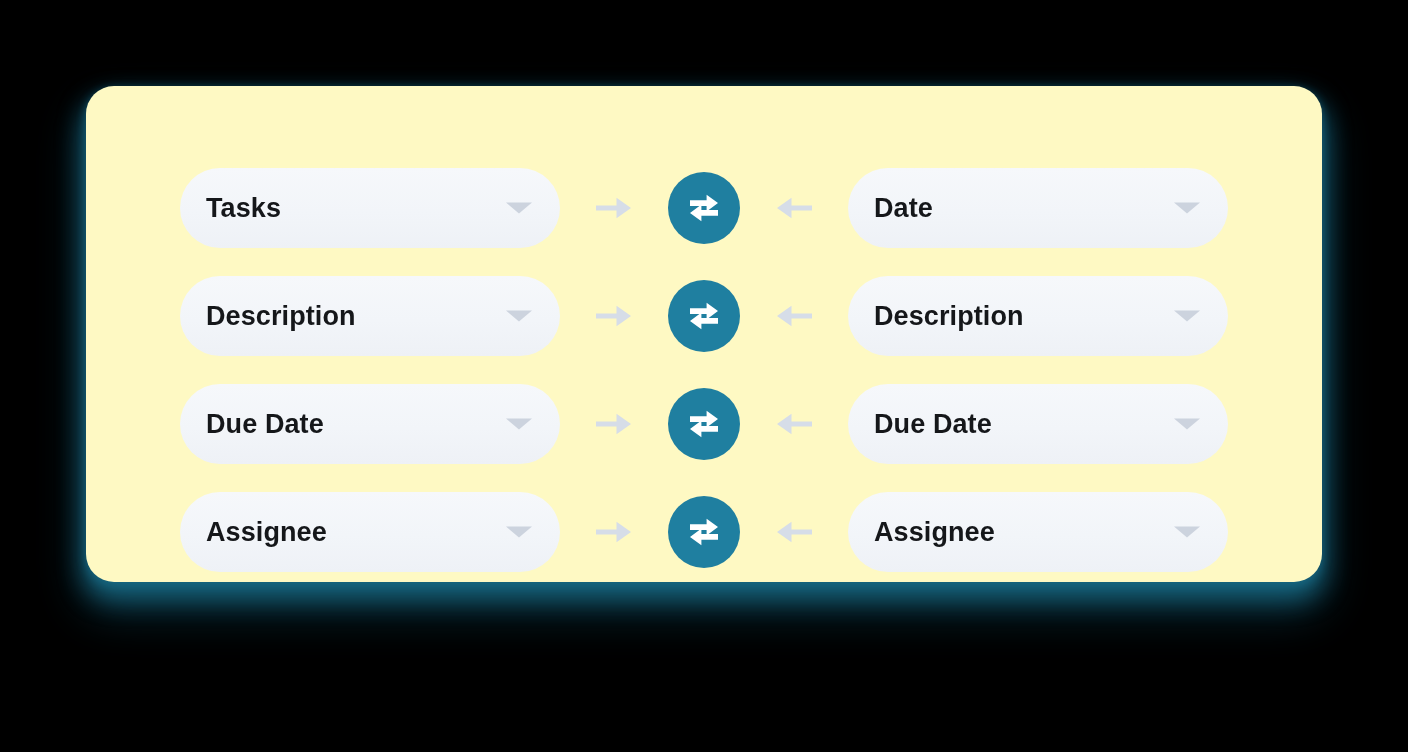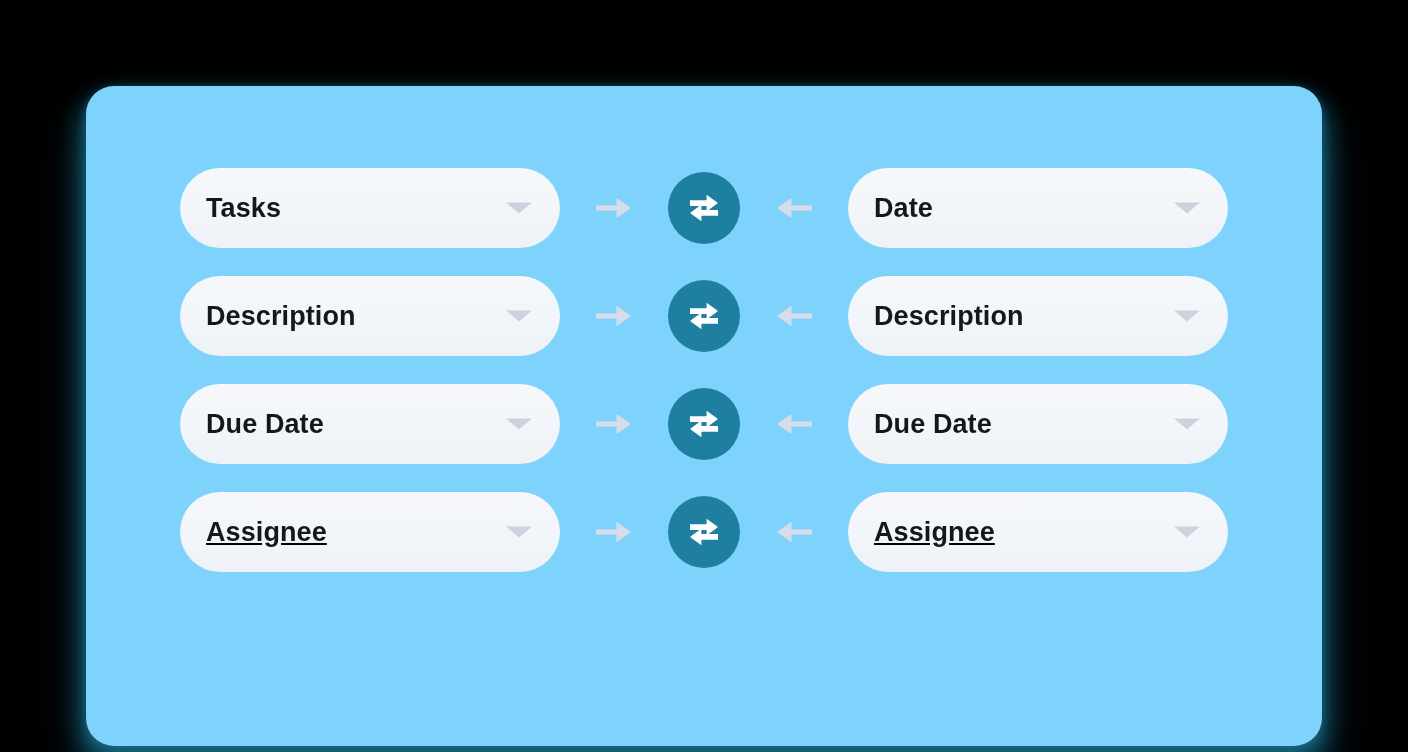--- a/index.html
+++ b/index.html
@@ -19,22 +19,22 @@
     width: 1408px;
     height: 752px;
     background: #000000;
   }
 
   .card {
     position: absolute;
     left: 86px;
     top: 86px;
     width: 1236px;
-    height: 660px;
-    background: #7dd3fc;
+    height: 496px;
+    background: #fef9c3;
     border-radius: 28px;
     box-shadow:
       0 14px 26px 2px rgba(23, 104, 131, 0.95),
       0 3px 10px 0 rgba(20, 92, 118, 0.85),
       0 26px 44px 6px rgba(16, 74, 96, 0.55);
   }
 
   .rows {
     position: absolute;
     left: 0;
@@ -44,21 +44,21 @@
     padding: 82px 94px 0 94px;
     box-sizing: border-box;
   }
 
   .row {
     display: flex;
     align-items: center;
     height: 80px;
     margin-bottom: 28px;
   }
-  .row:last-child { margin-bottom: 0; text-decoration: underline; }
+  .row:last-child { margin-bottom: 0; }
 
   .pill {
     position: relative;
     width: 380px;
     height: 80px;
     border-radius: 40px;
     background: linear-gradient(180deg, #f6f8fb 0%, #f2f5f9 55%, #eef1f6 100%);
     display: flex;
     align-items: center;
     box-sizing: border-box;

